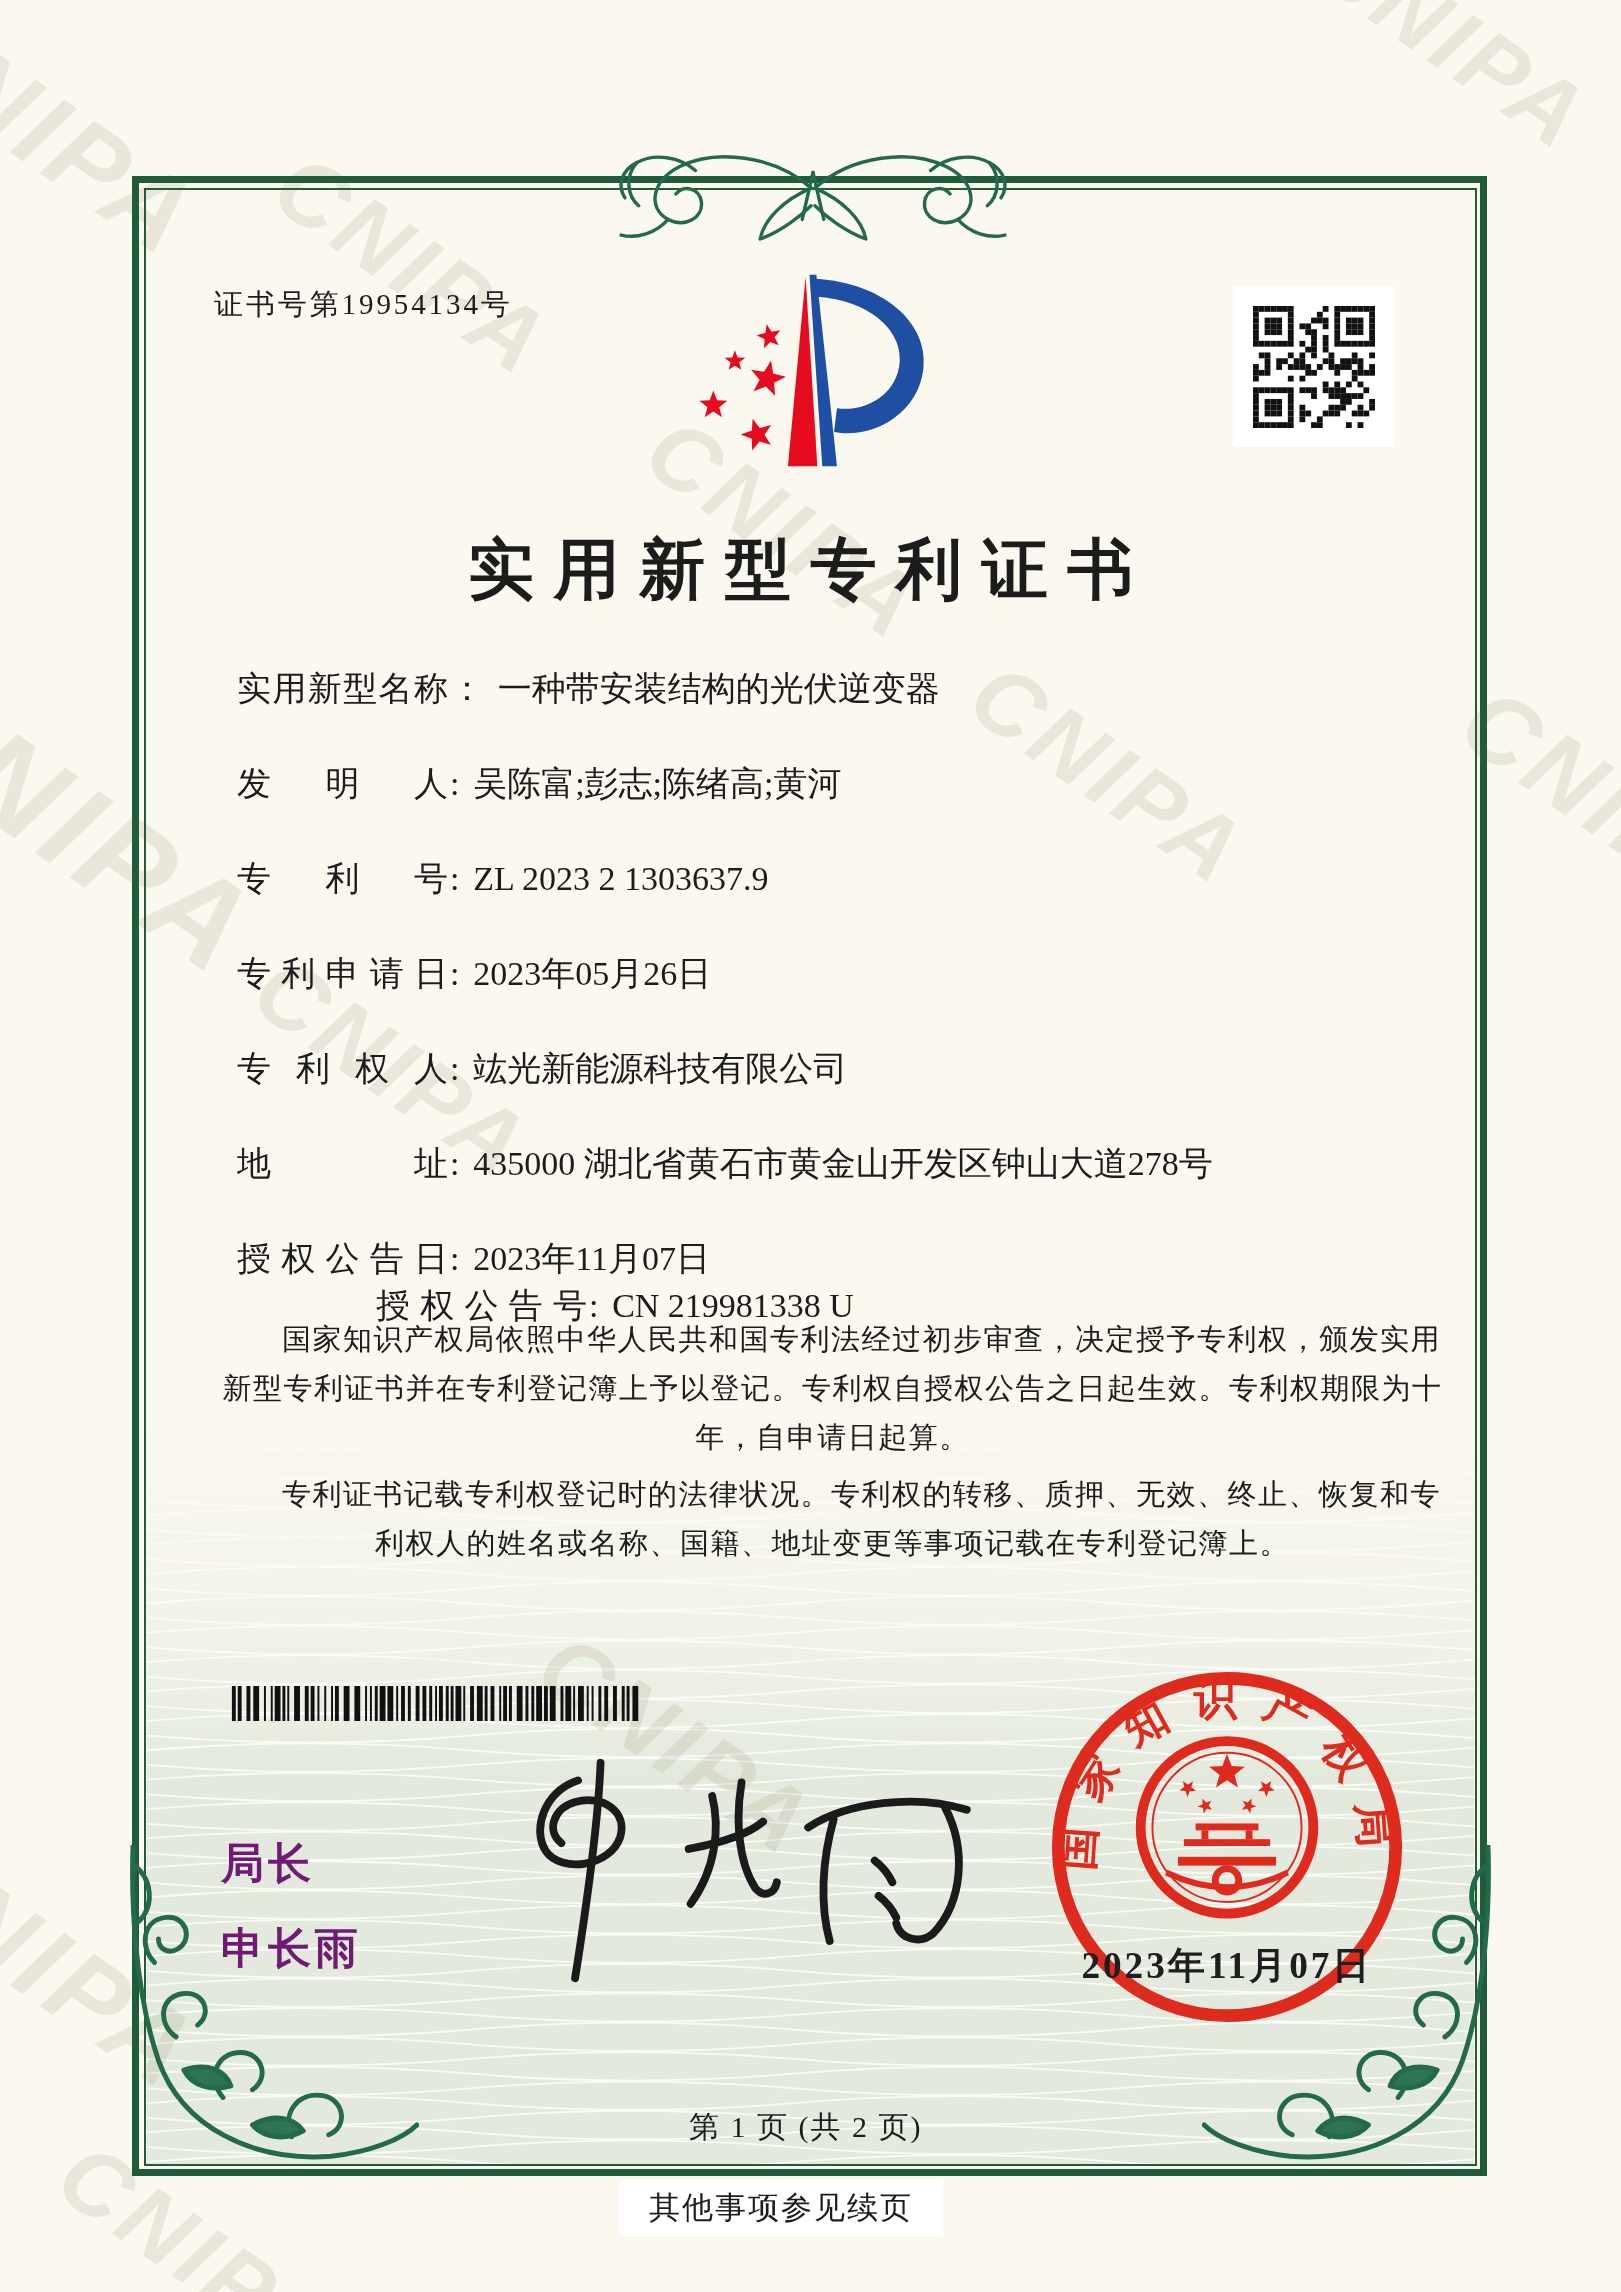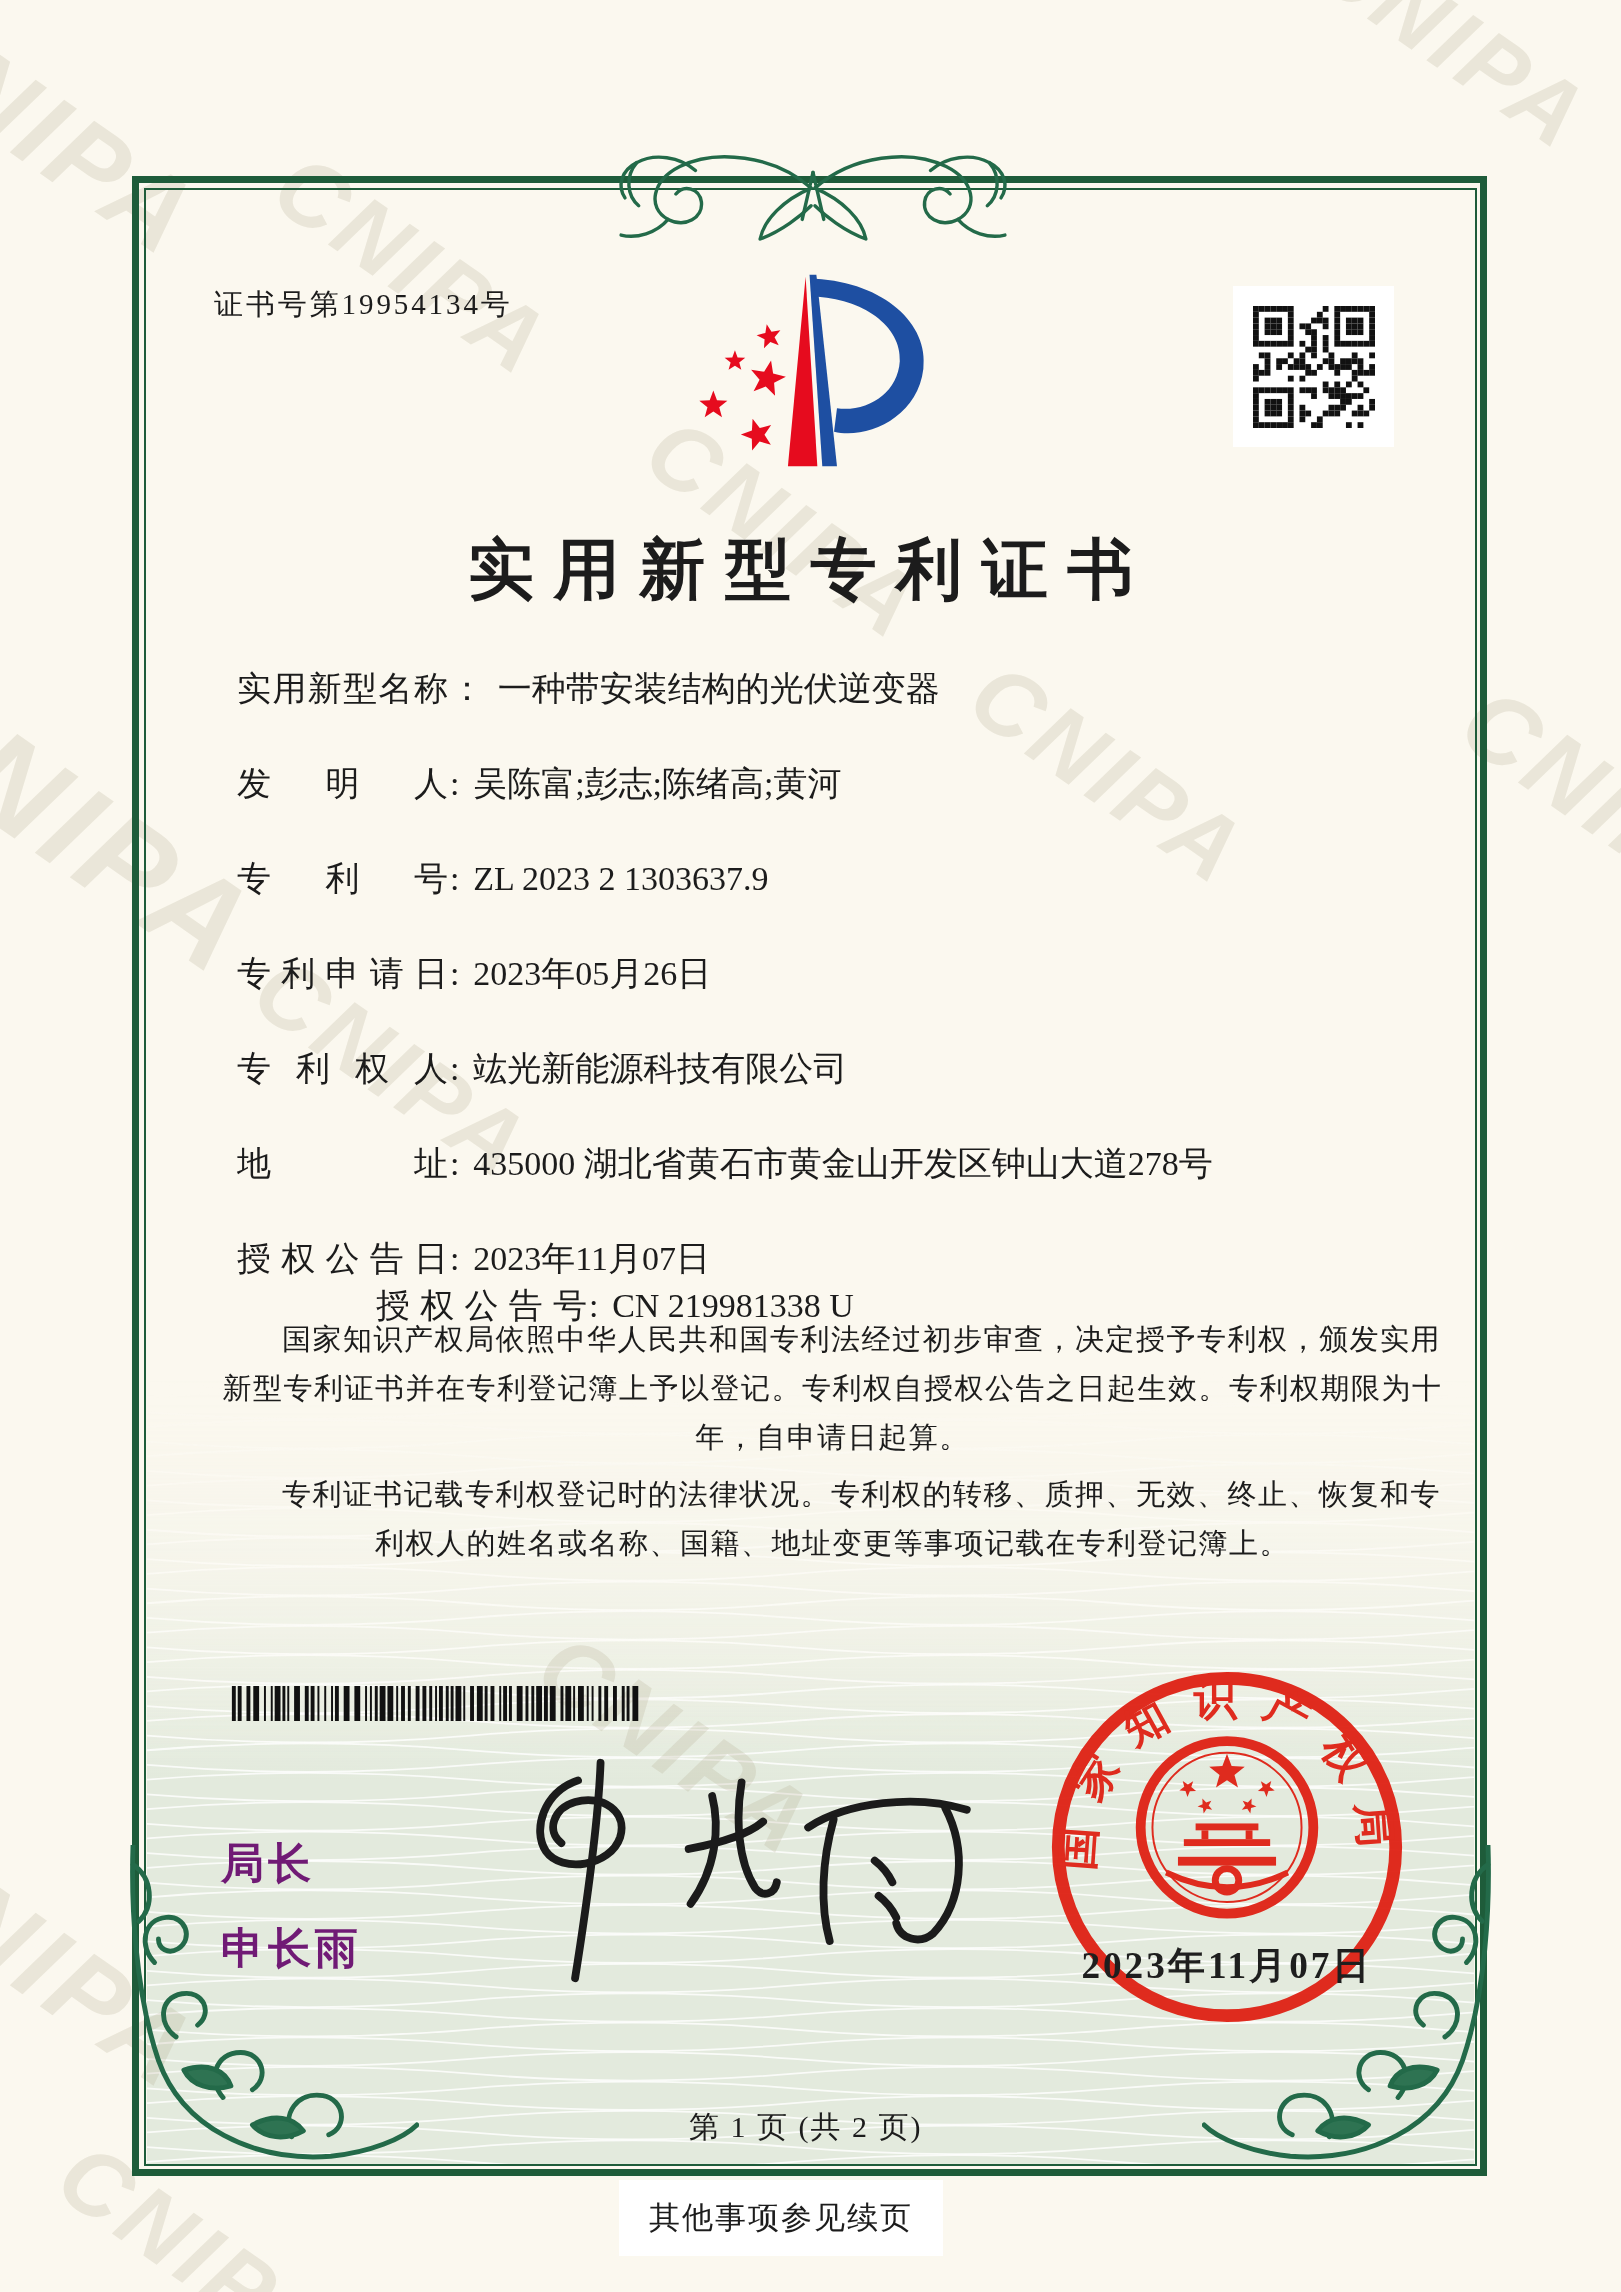--- a/index.html
+++ b/index.html
@@ -43,21 +43,21 @@
   .paras{position:absolute;left:214px;top:1315px;width:1237px;font-size:29px;line-height:49px;letter-spacing:1.5px;}
   .paras p{margin:0 0 7.8px 0;text-indent:2em;text-align:center;}
   .barcode{position:absolute;left:230px;top:1686px;}
   .signer{position:absolute;left:221px;top:1835px;font-family:"Liberation Sans","DejaVu Sans",sans-serif;
           font-weight:700;font-size:43px;letter-spacing:3.9px;color:#701a75;}
   .signer div{margin-bottom:27.4px;}
   .sig{position:absolute;left:485px;top:1753px;}
   .sig path{fill:none;stroke:#1b1b1b;stroke-width:8;stroke-linecap:round;stroke-linejoin:round;}
   .seal{position:absolute;left:1021px;top:1641px;opacity:.95;}
   .pagefoot{position:absolute;left:689px;top:2107px;font-size:30px;letter-spacing:2px;}
-  .note{position:absolute;left:619px;top:2180px;width:324px;height:76px;background:#ffffff;
+  .note{position:absolute;left:619px;top:2180px;width:324px;height:56px;background:#ffffff;
         display:flex;align-items:center;justify-content:center;font-size:31px;letter-spacing:2px;}
   .green-stroke{stroke:#236a49;fill:none;stroke-linecap:round;stroke-linejoin:round;}
 </style>
 </head>
 <body>
 
 <div class="page">
 
   <div class="band">
     <svg id="waves" width="1327" height="802" viewBox="0 0 1354 818">

